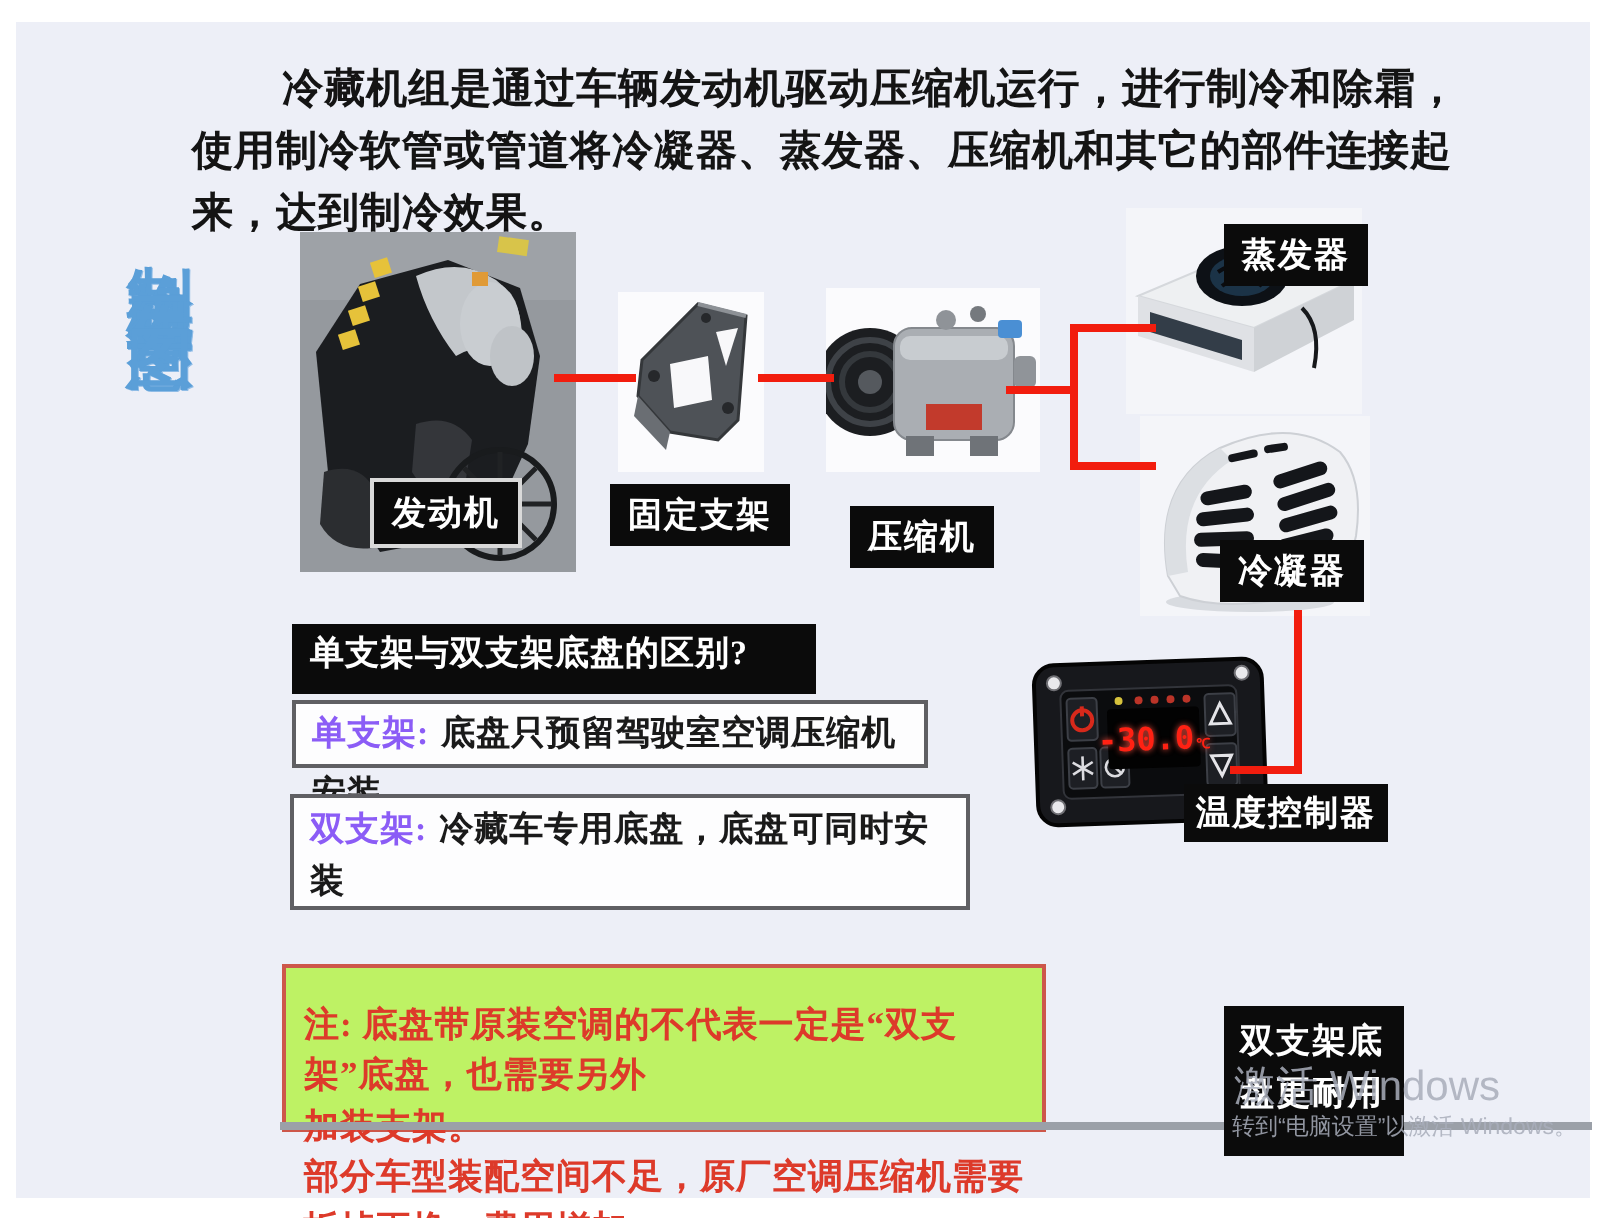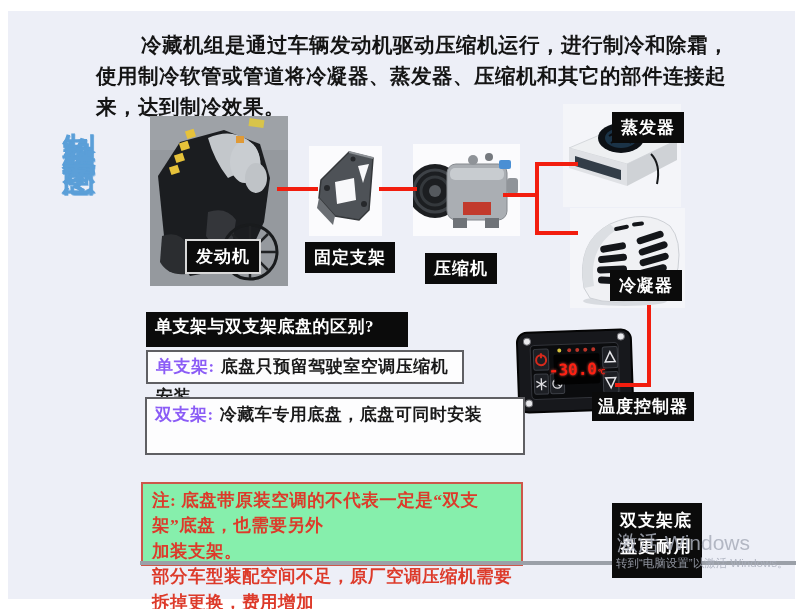--- a/index.html
+++ b/index.html
@@ -54,28 +54,28 @@
     font-size:17px; font-weight:bold; line-height:29px; padding-left:9px;
     letter-spacing:0.5px;
   }
   .cmp-box {
     position:absolute; background:#fdfdfe; border:2px solid #5f5f63;
     z-index:6; font-family:"Liberation Serif", serif;
     font-size:17px; font-weight:bold; color:#1a1a1a; letter-spacing:0.5px;
   }
   .cmp-box .term { color:#8b5cf6; margin-right:6px; }
   .box-single { left:146px; top:350px; width:318px; height:34px; line-height:30px; padding-left:8px; }
-  .box-double { left:145px; top:397px; width:380px; height:58px; padding:3px 8px; line-height:1.5; }
+  .box-double { left:145px; top:397px; width:340px; height:58px; padding:3px 8px; line-height:1.5; }
   
   .note-box {
     position:absolute; left:141px; top:482px; width:382px; height:84px;
-    background:#86efac; border:2px solid #cd574a; z-index:6;
+    background:#bef264; border:2px solid #cd574a; z-index:6;
     font-family:"Liberation Serif", serif;
     font-size:17.5px; font-weight:bold; color:#dd3a2a;
-    line-height:1.45; padding:4px 9px; letter-spacing:0.5px;
+    line-height:1.45; padding:16px 9px; letter-spacing:0.5px;
   }
   .gray-line {
     position:absolute; left:140px; top:561px; width:656px; height:4px;
     background:#9ba0a8; z-index:9;
   }
   
   .durable-box {
     position:absolute; left:612px; top:503px; width:90px; height:75px;
     background:#0b0b0b; color:#fff; z-index:10;
     font-family:"Liberation Serif", serif;

